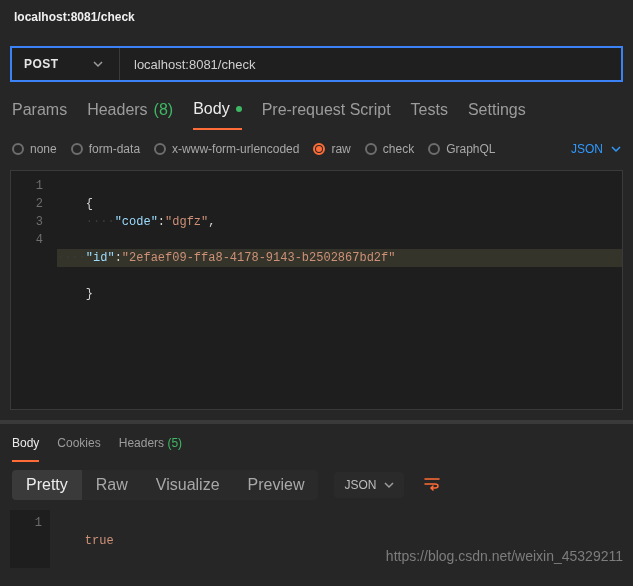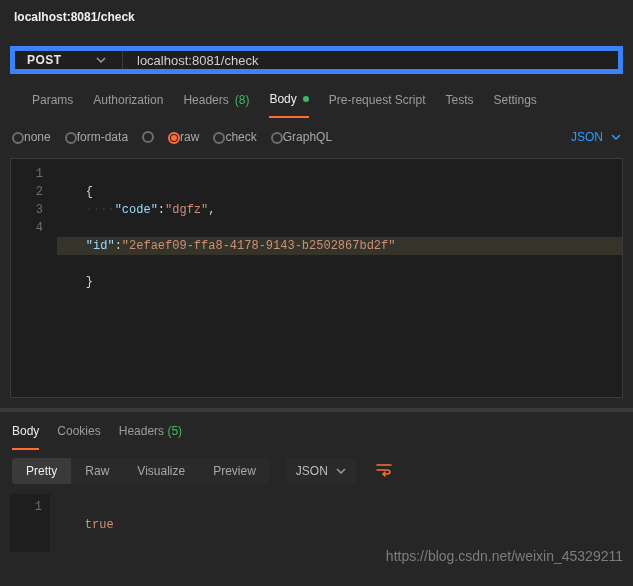--- a/index.html
+++ b/index.html
@@ -14,51 +14,51 @@
   }
   .tab-title {
     padding: 10px 14px 6px;
     color: #f0f0f0;
     font-size: 12px;
     font-weight: 600;
   }
   .req-row {
     display: flex;
     margin: 16px 10px 0;
-    border: 5px solid #3b82f6;
+    border: 2px solid #3b82f6;
     background: #1f1f1f;
-    height: 28px;
+    height: 36px;
     align-items: stretch;
   }
   .method-sel {
     display: flex; align-items: center;
     padding: 0 14px 0 12px;
     border-right: 1px solid #3a3a3a;
     font-weight: 700; letter-spacing: .5px;
     color: #e6e6e6; font-size: 12px;
     gap: 34px;
     min-width: 108px;
     cursor: pointer;
   }
   .chev { display:inline-block; }
   .chev svg { display:block; }
   .url { display:flex; align-items:center; padding:0 14px; color:#cfcfcf; font-size:13px; flex:1; }
   .req-tabs {
     display:flex; gap:20px; padding: 18px 12px 0;
-    color:#9c9c9c; font-size:12px;margin-left:20px;
+    color:#9c9c9c; font-size:16px;
   }
   .req-tabs .tab { padding-bottom:10px; cursor:pointer; display:flex; align-items:center; gap:6px; }
   .req-tabs .tab.active { color:#ececec; border-bottom:2px solid #ff6c37; }
   .count { color:#3eb864; }
   .dot-green { width:6px;height:6px;border-radius:50%;background:#3eb864;display:inline-block; }
   .opts-row {
     display:flex; gap:14px; align-items:center;
     padding: 12px 12px 10px; color:#a8a8a8; font-size:12px;
   }
-  .radio { display:flex; align-items:flex-end; cursor:pointer; }
+  .radio { display:flex; align-items:center; gap:6px; cursor:pointer; }
   .r-outer { width:12px;height:12px;border-radius:50%;border:2px solid #6d6d6d;display:flex;align-items:center;justify-content:center; }
   .radio.sel .r-outer { border-color:#ff6c37; }
   .radio.sel .r-inner { width:6px;height:6px;border-radius:50%;background:#ff6c37; }
   .mime { margin-left:auto; color:#2f99ff; display:flex; gap:8px; align-items:center; cursor:pointer; }
   .editor {
     margin: 4px 10px 0;
     border:1px solid #3a3a3a;
     background:#1e1e1e;
     height: 240px;
     font-family: Consolas, "Courier New", monospace;
@@ -71,21 +71,21 @@
   .line { height:18px; }
   .hl { background:#34342a; display:block; }
   .p { color:#d4d4d4; } .k { color:#9cdcfe; } .s { color:#ce9178; }
   .ws { color:#3a3a3a; }
   .divider { height:4px; background:#3a3a3a; margin: 10px 0 0; cursor: row-resize; }
   .resp-tabs { display:flex; gap:18px; padding:12px 12px 0; color:#9c9c9c; font-size:12px; }
   .resp-tabs .tab { padding-bottom:10px; cursor:pointer; }
   .resp-tabs .tab.active { color:#ececec; border-bottom:2px solid #ff6c37; }
   .view-row { display:flex; align-items:center; gap:0; padding: 8px 12px 6px; }
   .view-group { display:flex; background:#2a2a2a; border-radius:4px; overflow:hidden; }
-  .view-btn { padding:6px 14px; color:#a8a8a8; cursor:pointer; font-size:12px; }
+  .view-btn { padding:6px 14px; color:#a8a8a8; cursor:pointer; font-size:16px; }
   .view-btn.active { background:#3a3a3a; color:#ececec; }
   .resp-mime { margin-left:16px; display:flex; align-items:center; gap:8px; color:#bdbdbd; background:#2a2a2a; padding:6px 10px; border-radius:4px; cursor:pointer; font-size:12px;}
   .wrap-icon { margin-left:14px; color:#ff6c37; cursor:pointer; padding:4px 6px; }
   .resp-body {
     margin: 4px 10px 0;
     font-family: Consolas, "Courier New", monospace;
     font-size:12px;
     display:flex;
   }
   .resp-body .gutter { width:40px; color:#6e6e6e; text-align:right; padding:4px 8px 0 0; }
@@ -109,21 +109,20 @@
       <svg width="10" height="10" viewBox="0 0 10 10">
           <path d="M1 3 L5 7 L9 3" stroke="#9c9c9c" stroke-width="1.5" fill="none"></path>
         </svg>
     </span>
   </div>
   <div class="url">localhost:8081/check</div>
 </div>
 
 <div class="req-tabs">
   <div class="tab">Params</div>
-  <div class="tab">Authorization</div>
   <div class="tab">
     <span>Headers</span>
     <span class="count">(8)</span>
   </div>
   <div class="tab active">
     <span>Body</span>
     <span class="dot-green"></span>
   </div>
   <div class="tab">Pre-request Script</div>
   <div class="tab">Tests</div>
@@ -134,20 +133,21 @@
   <div class="radio">
       <span class="r-outer"></span>
       <span>none</span>
     </div>
   <div class="radio">
       <span class="r-outer"></span>
       <span>form-data</span>
     </div>
   <div class="radio">
       <span class="r-outer"></span>
+      <span>x-www-form-urlencoded</span>
     </div>
   <div class="radio sel">
       <span class="r-outer">
         <span class="r-inner"></span>
       </span>
       <span>raw</span>
     </div>
   <div class="radio">
       <span class="r-outer"></span>
       <span>check</span>

